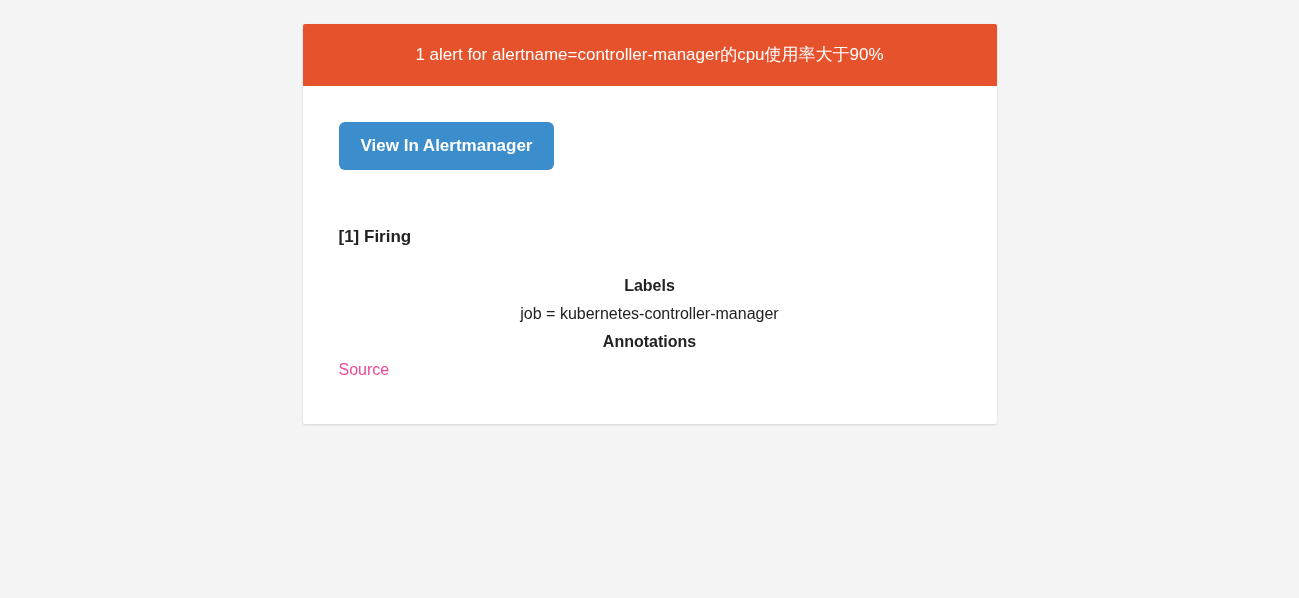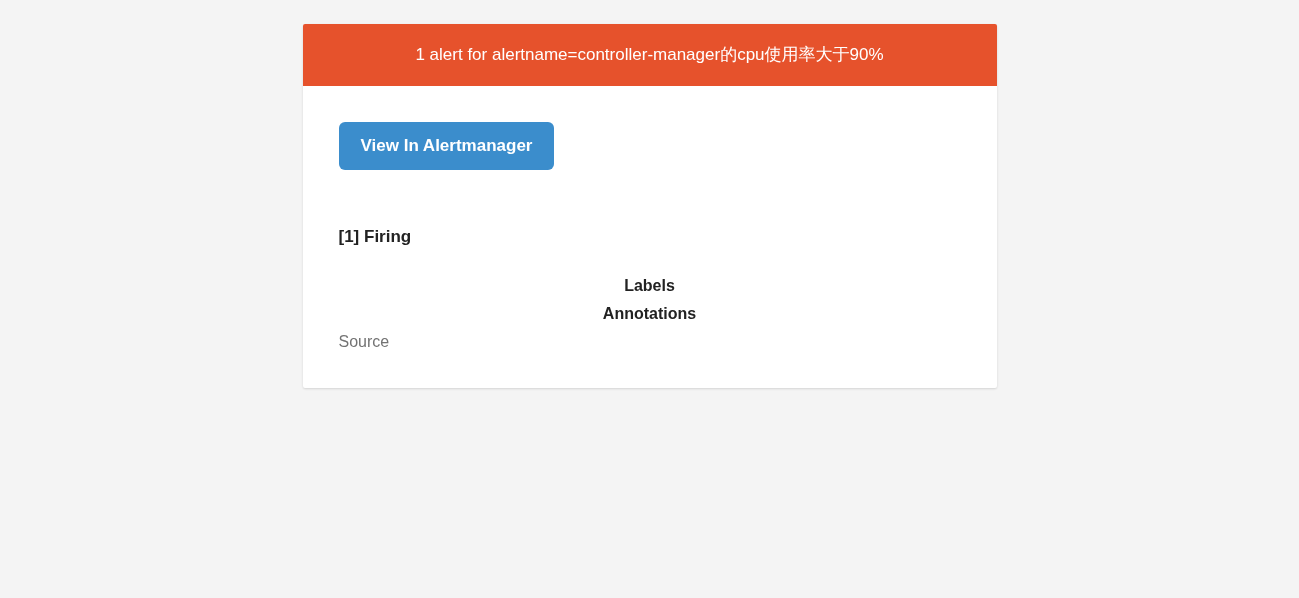--- a/index.html
+++ b/index.html
@@ -30,21 +30,21 @@
   .header-bar {
     background: #e6522c;
     color: #ffffff;
     text-align: center;
     padding: 19px 16px;
     font-size: 17px;
     font-weight: 400;
     line-height: 1.4;
   }
   .body {
-    padding: 36px 36px 32px 36px;
+    padding: 36px 36px 40px 36px;
     line-height: 1.75;
   }
   .btn {
     display: inline-block;
     background: #3b8dcc;
     color: #ffffff;
     font-size: 17px;
     font-weight: 700;
     padding: 14px 22px;
     border: none;
@@ -59,21 +59,21 @@
   }
   .bold { font-weight: 700; }
   .kv-line {
     font-size: 16px;
     color: #222;
     margin: 0;
     text-align: center;
   }
   .spacer-sm { height: 18px; }
   .source-link {
-    color: #737373;
+    color: #ec4899;
     text-decoration: none;
     font-size: 16px;
     cursor: pointer;
   }
 </style>
 </head>
 <body>
 
 <div class="page">
   <div class="card">
@@ -85,20 +85,21 @@
     <div class="body">
 
       <button class="btn">View In Alertmanager</button>
 
       <div class="section-title">[1] Firing</div>
 
       <div class="spacer-sm"></div>
 
       <div class="bold kv-line">Labels</div>
 
+      <div class="kv-line">job = kubernetes-controller-manager</div>
 
       <div class="bold kv-line">Annotations</div>
 
 
       <a class="source-link">Source</a>
 
     </div>
   </div>
 </div>
 

